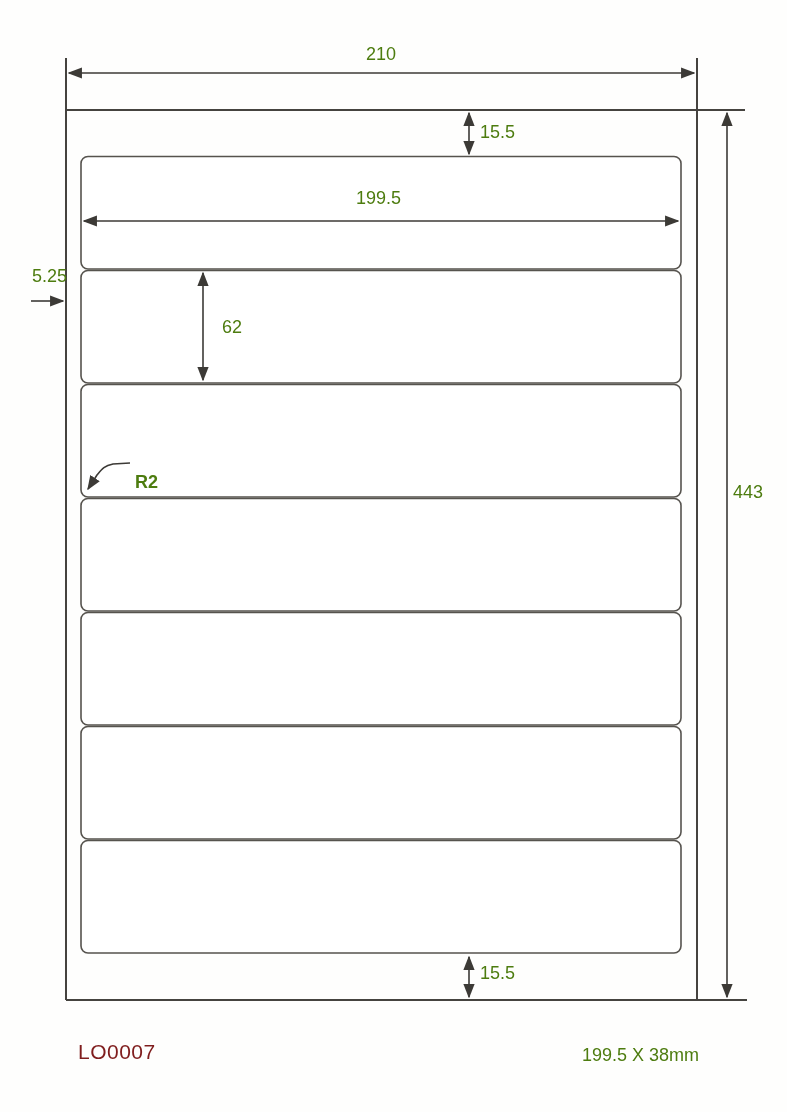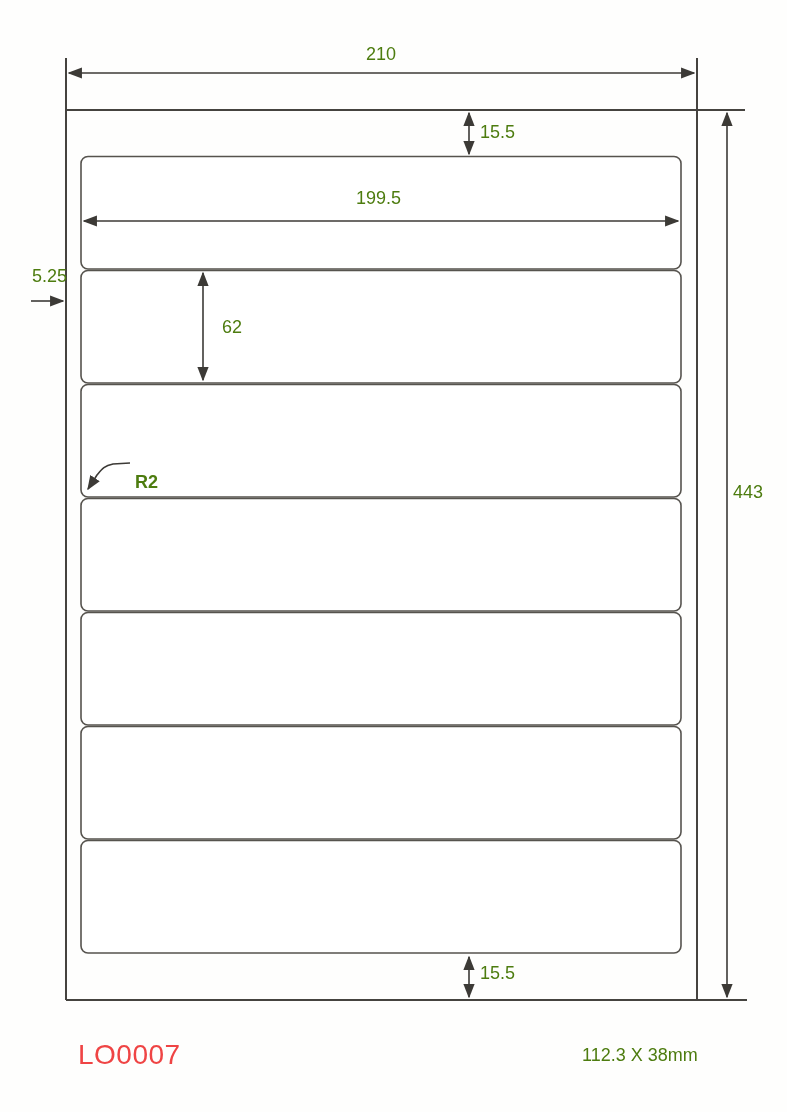--- a/index.html
+++ b/index.html
@@ -22,22 +22,22 @@
   }
   .dim-text {
     position: absolute;
     color: #4d7c0f;
     font-size: 18px;
     line-height: 1;
     white-space: nowrap;
   }
   .code-text {
     position: absolute;
-    color: #ef4444;
-    font-size: 28px;
+    color: #7f1d1d;
+    font-size: 21px;
     line-height: 1;
     letter-spacing: 0.5px;
     white-space: nowrap;
   }
   .sheet-line {
     stroke: #45433f;
     stroke-width: 2;
     fill: none;
   }
   .dim-line {
@@ -111,15 +111,15 @@
   <span class="dim-text" style="left:16px; top:267px;margin-left:16px;">5.25</span>
 
   <span class="dim-text" style="left:135px; top:473px;font-weight:bold;">R2</span>
 
   <span class="dim-text" style="left:733px; top:483px;">443</span>
 
   <span class="dim-text" style="left:480px; top:964px;">15.5</span>
 
   <span class="code-text" style="left:78px; top:1041px;">LO0007</span>
 
-  <span class="dim-text" style="left:582px; top:1046px;">112.3 X 38mm</span>
+  <span class="dim-text" style="left:582px; top:1046px;">199.5 X 38mm</span>
 
 </div>
 
 </body></html>

